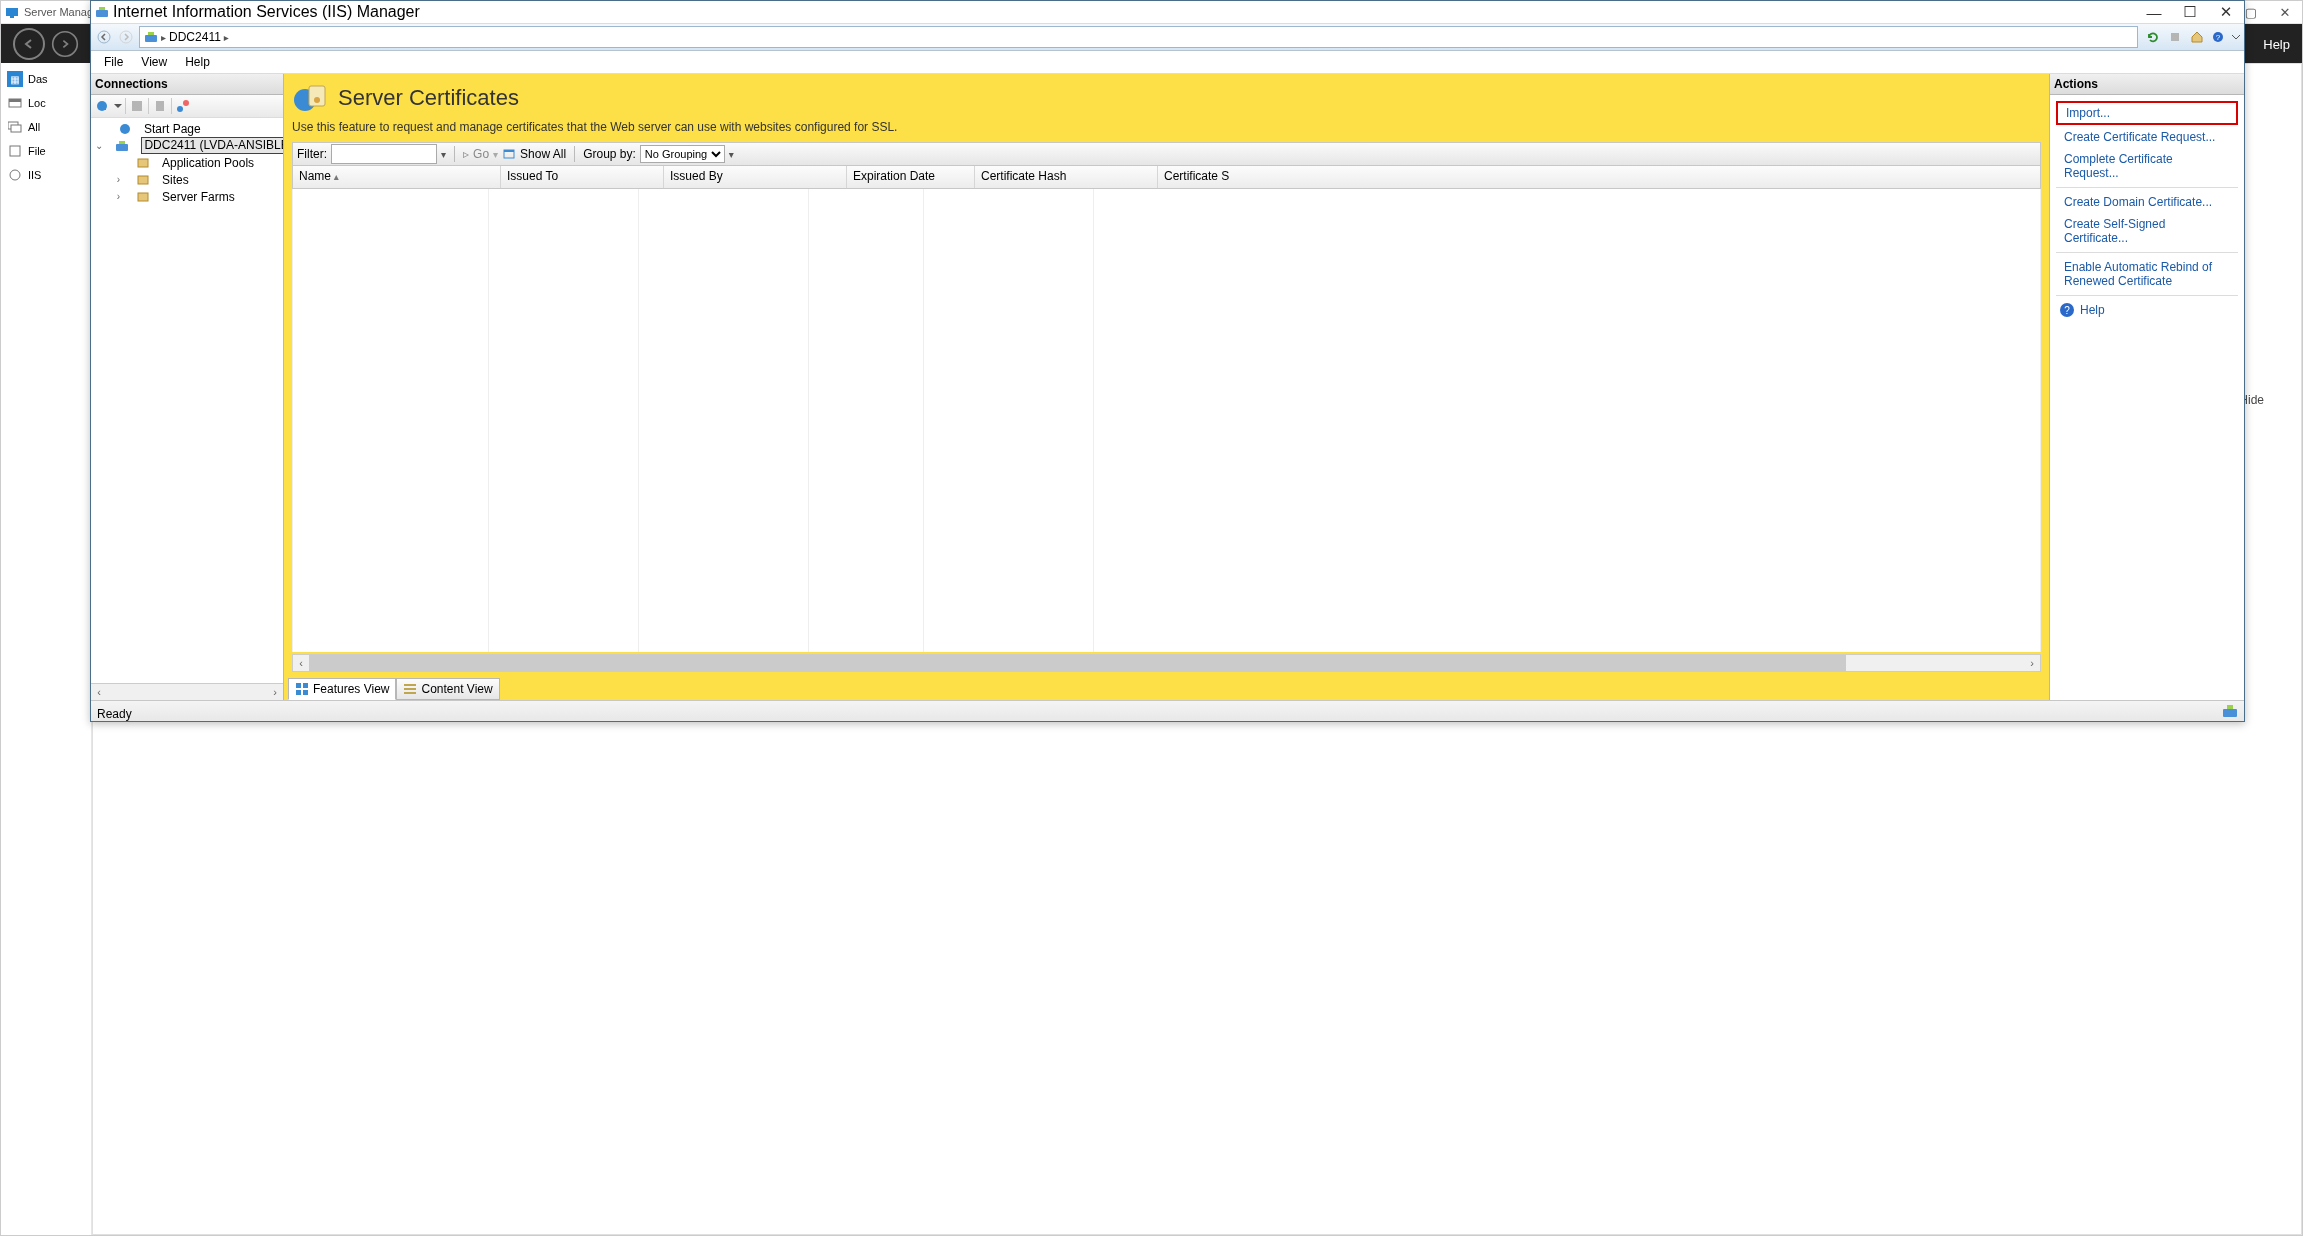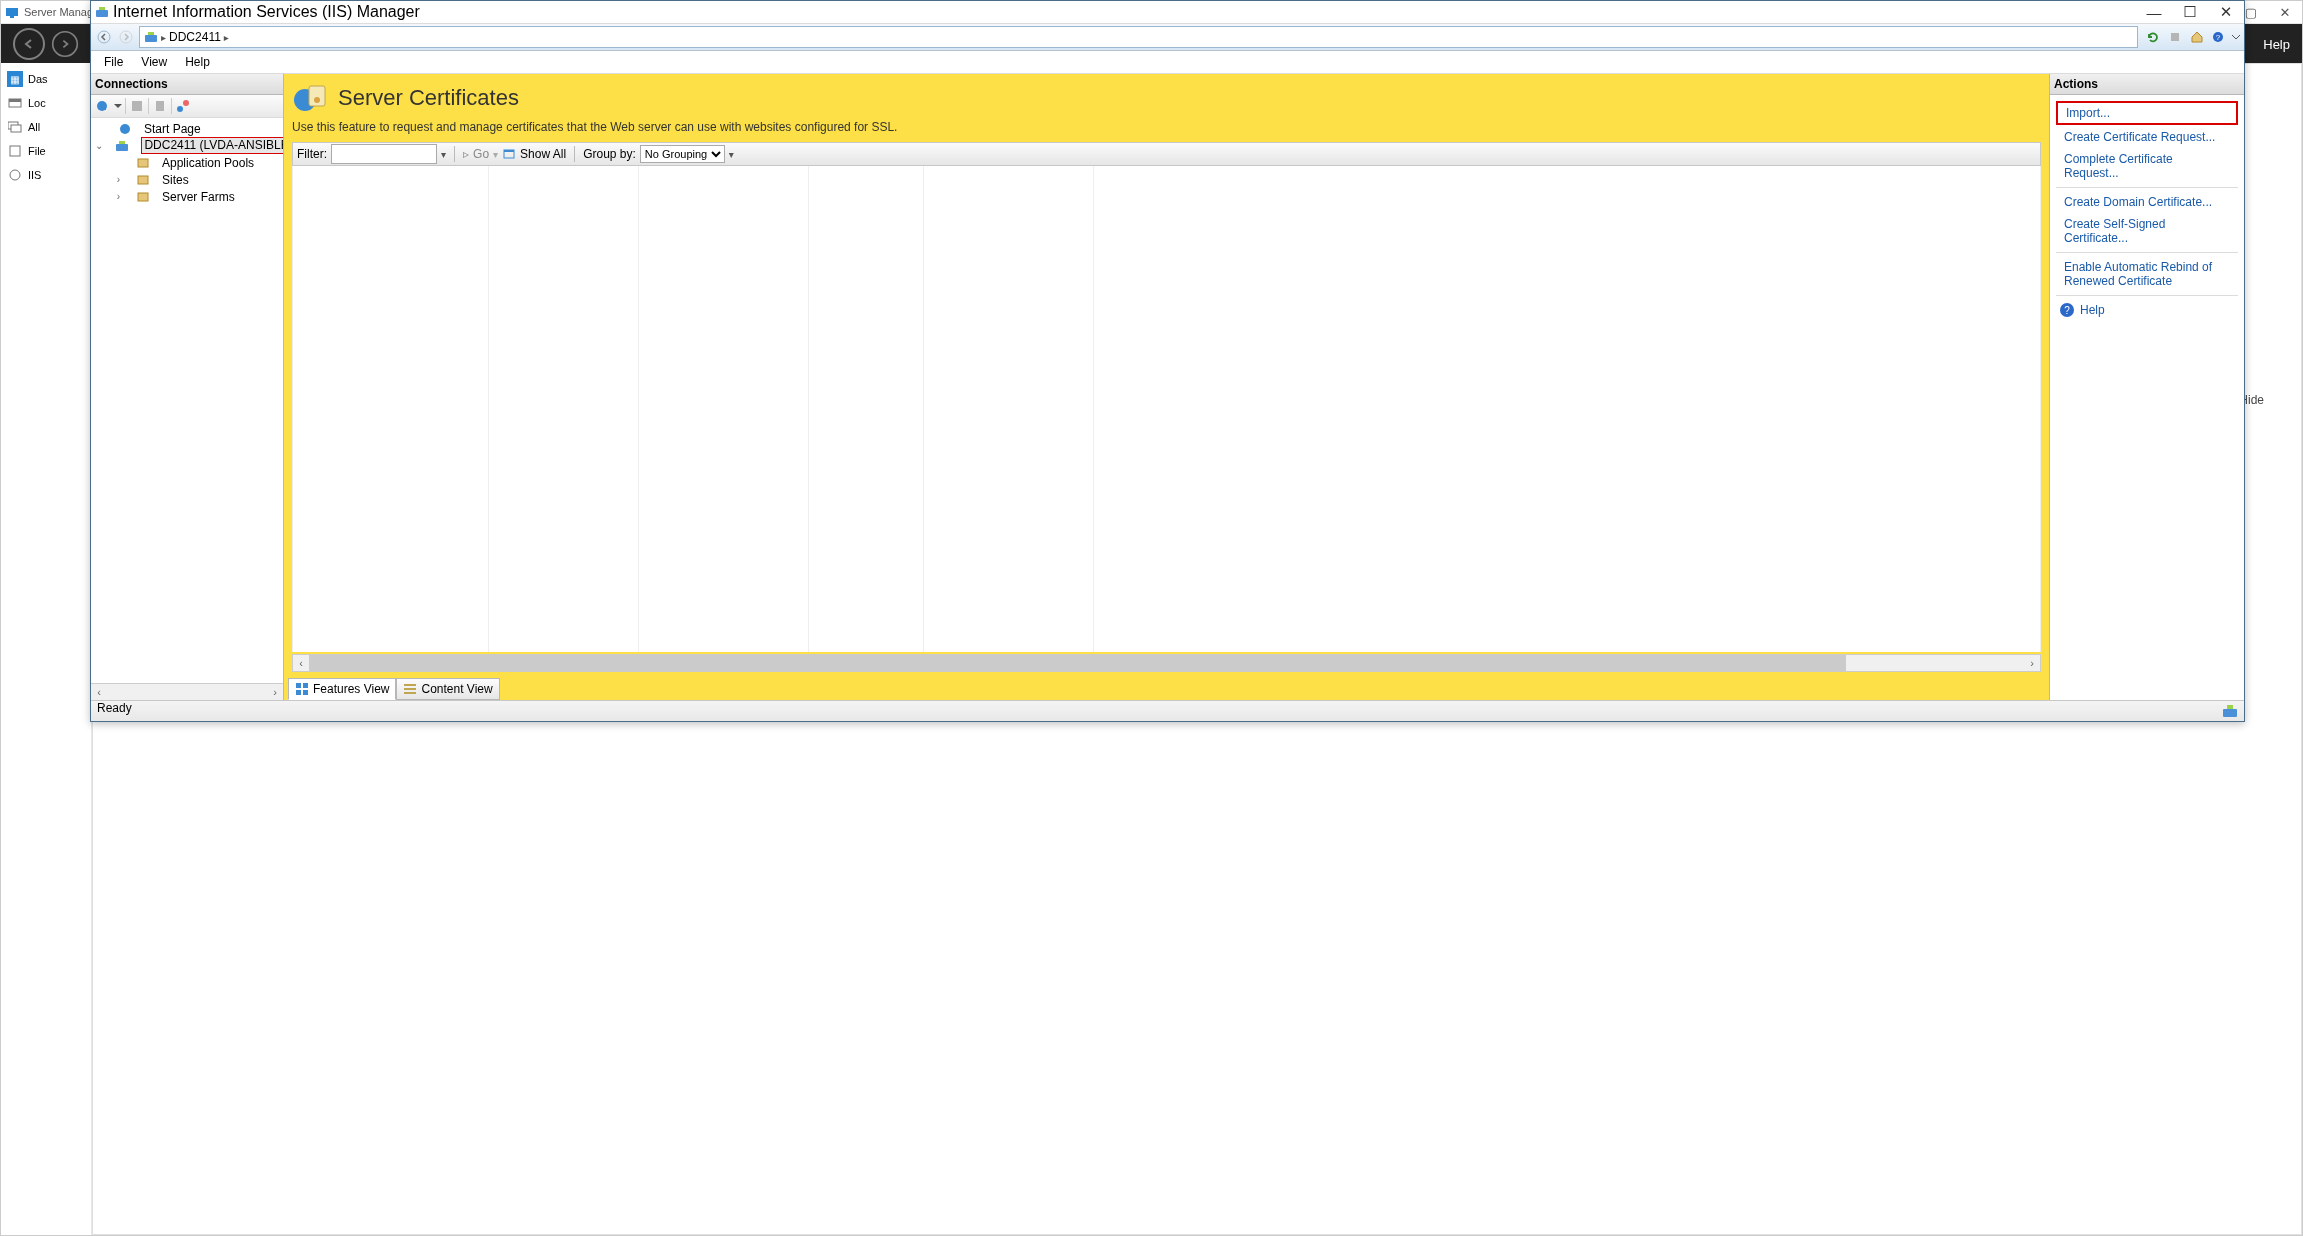--- a/index.html
+++ b/index.html
@@ -517,21 +517,21 @@
     display:flex;align-items:center;justify-content:center;font-size:10px;
   }
 
   
   .status {
     height: 20px;
     border-top: 1px solid #c7c7c7;
     background: linear-gradient(#f4f4f4,#e8e8e8);
     font-size:12px;
     padding-left:6px;
-    display:flex;align-items:flex-start;
+    display:flex;align-items:flex-end;
     position:relative;
   }
   .status .r-ico {
     position:absolute;right:6px;top:2px;width:16px;height:16px;
   }
 
   
   svg { display:block; }
 </style>
 </head>
@@ -831,20 +831,28 @@
           </span>
           <span>Show All</span>
           <div class="vr"></div>
           <span>Group by:</span>
           <select>
             <option>No Grouping</option>
           </select>
           <span style="font-size:10px;color:#555">▾</span>
         </div>
 
+        <div class="grid-head">
+          <div class="col sort" style="width:195px">Name</div>
+          <div class="col" style="width:150px">Issued To</div>
+          <div class="col" style="width:170px">Issued By</div>
+          <div class="col" style="width:115px">Expiration Date</div>
+          <div class="col" style="width:170px">Certificate Hash</div>
+          <div class="col" style="flex:1;border-right:0">Certificate S</div>
+        </div>
 
         <div class="grid-body">
           <div class="col-sep" style="left:195px"></div>
           <div class="col-sep" style="left:345px"></div>
           <div class="col-sep" style="left:515px"></div>
           <div class="col-sep" style="left:630px"></div>
           <div class="col-sep" style="left:800px"></div>
         </div>
 
         <div class="scroll-h">

